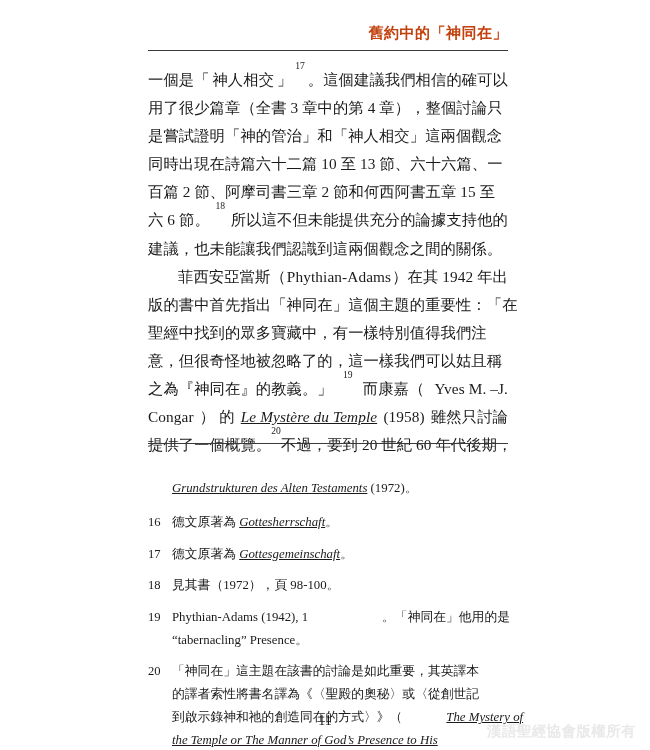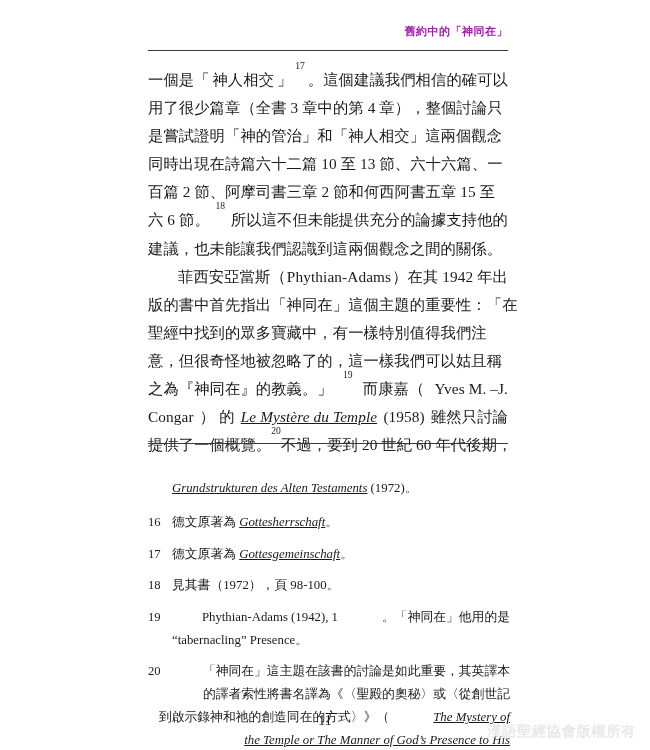--- a/index.html
+++ b/index.html
@@ -24,23 +24,23 @@
   }
 
   
   .runhead {
     position: absolute;
     left: 148px;
     top: 24px;
     width: 360px;
     text-align: right;
     font-weight: bold;
-    font-size: 11px;
+    font-size: 15px;
     letter-spacing: 0.5px;
-    color: #a21caf;
+    color: #c2410c;
     white-space: nowrap;
   }
   .runhead-rule {
     position: absolute;
     left: 148px;
     top: 50px;
     width: 360px;
     height: 0;
     border-top: 1.3px solid #3a3a3a;
   }
@@ -108,21 +108,21 @@
   }
   .note-line {
     font-size: 12.8px;
     line-height: 23px;
     height: 23px;
     white-space: nowrap;
     color: #1a1a1a;
   }
   .note-line.justify {
     display: flex;
-    justify-content: flex-end;
+    justify-content: space-between;
     gap: 44px;
   }
   .note.cont { padding-left: 24px; margin-bottom: 11px; }
 
   
   .folio {
     position: absolute;
     left: 0;
     top: 713px;
     width: 650px;

